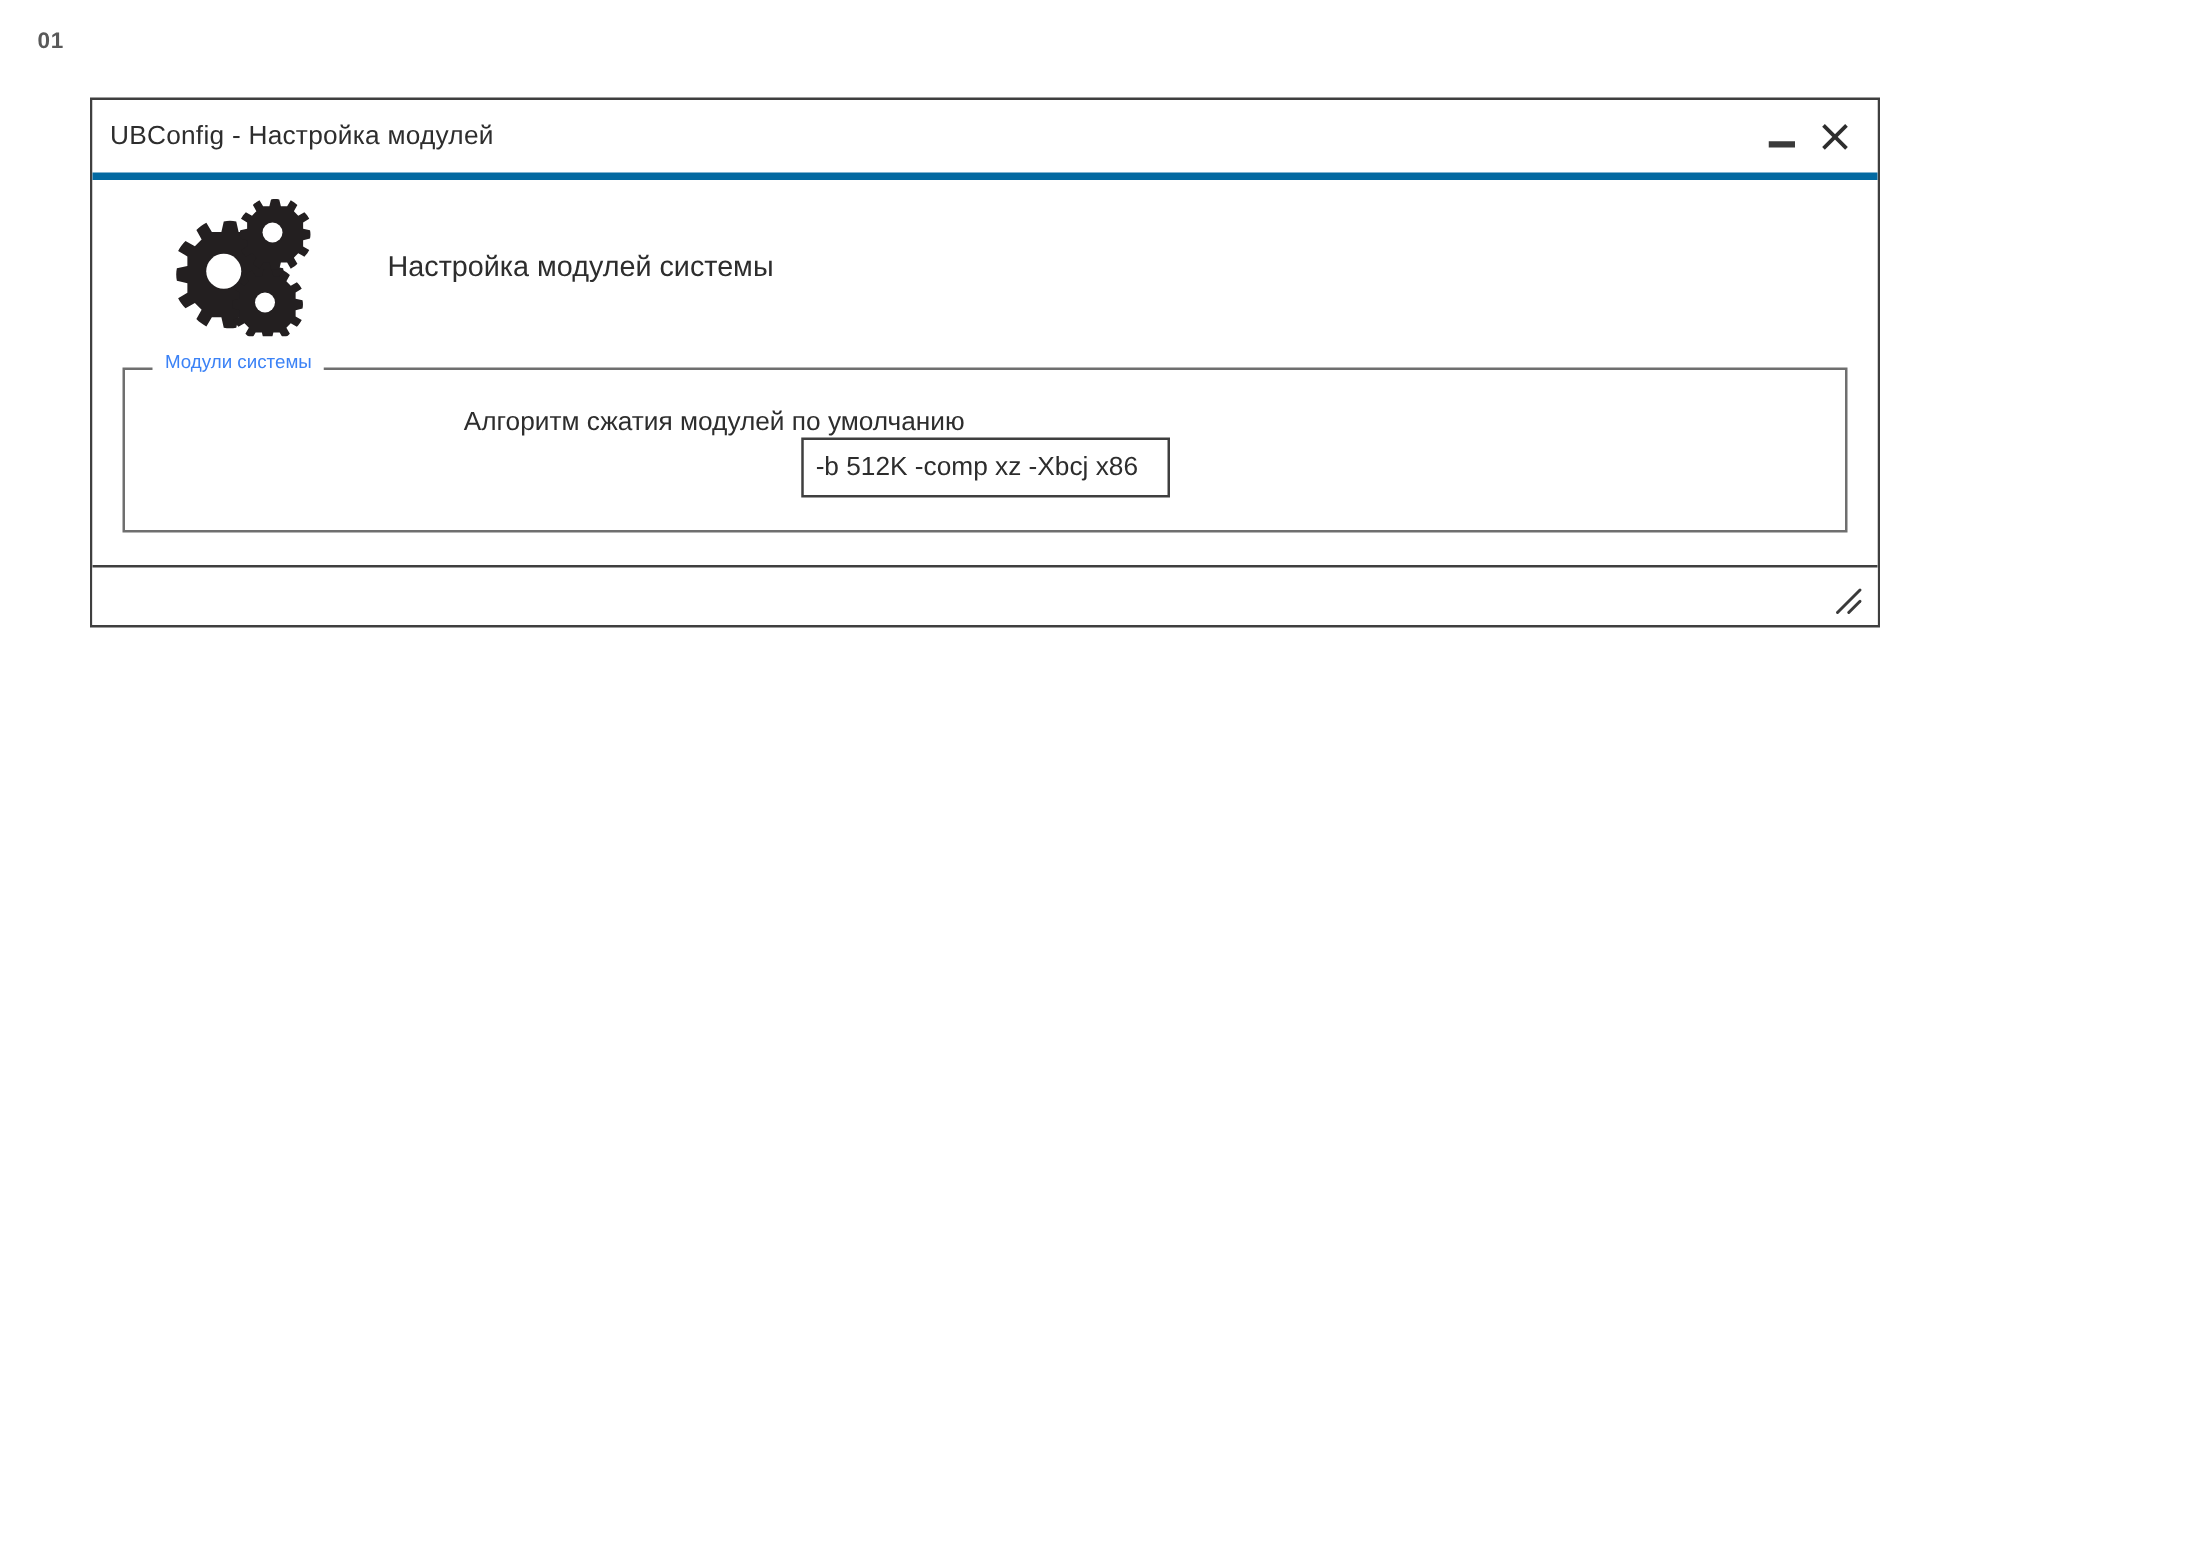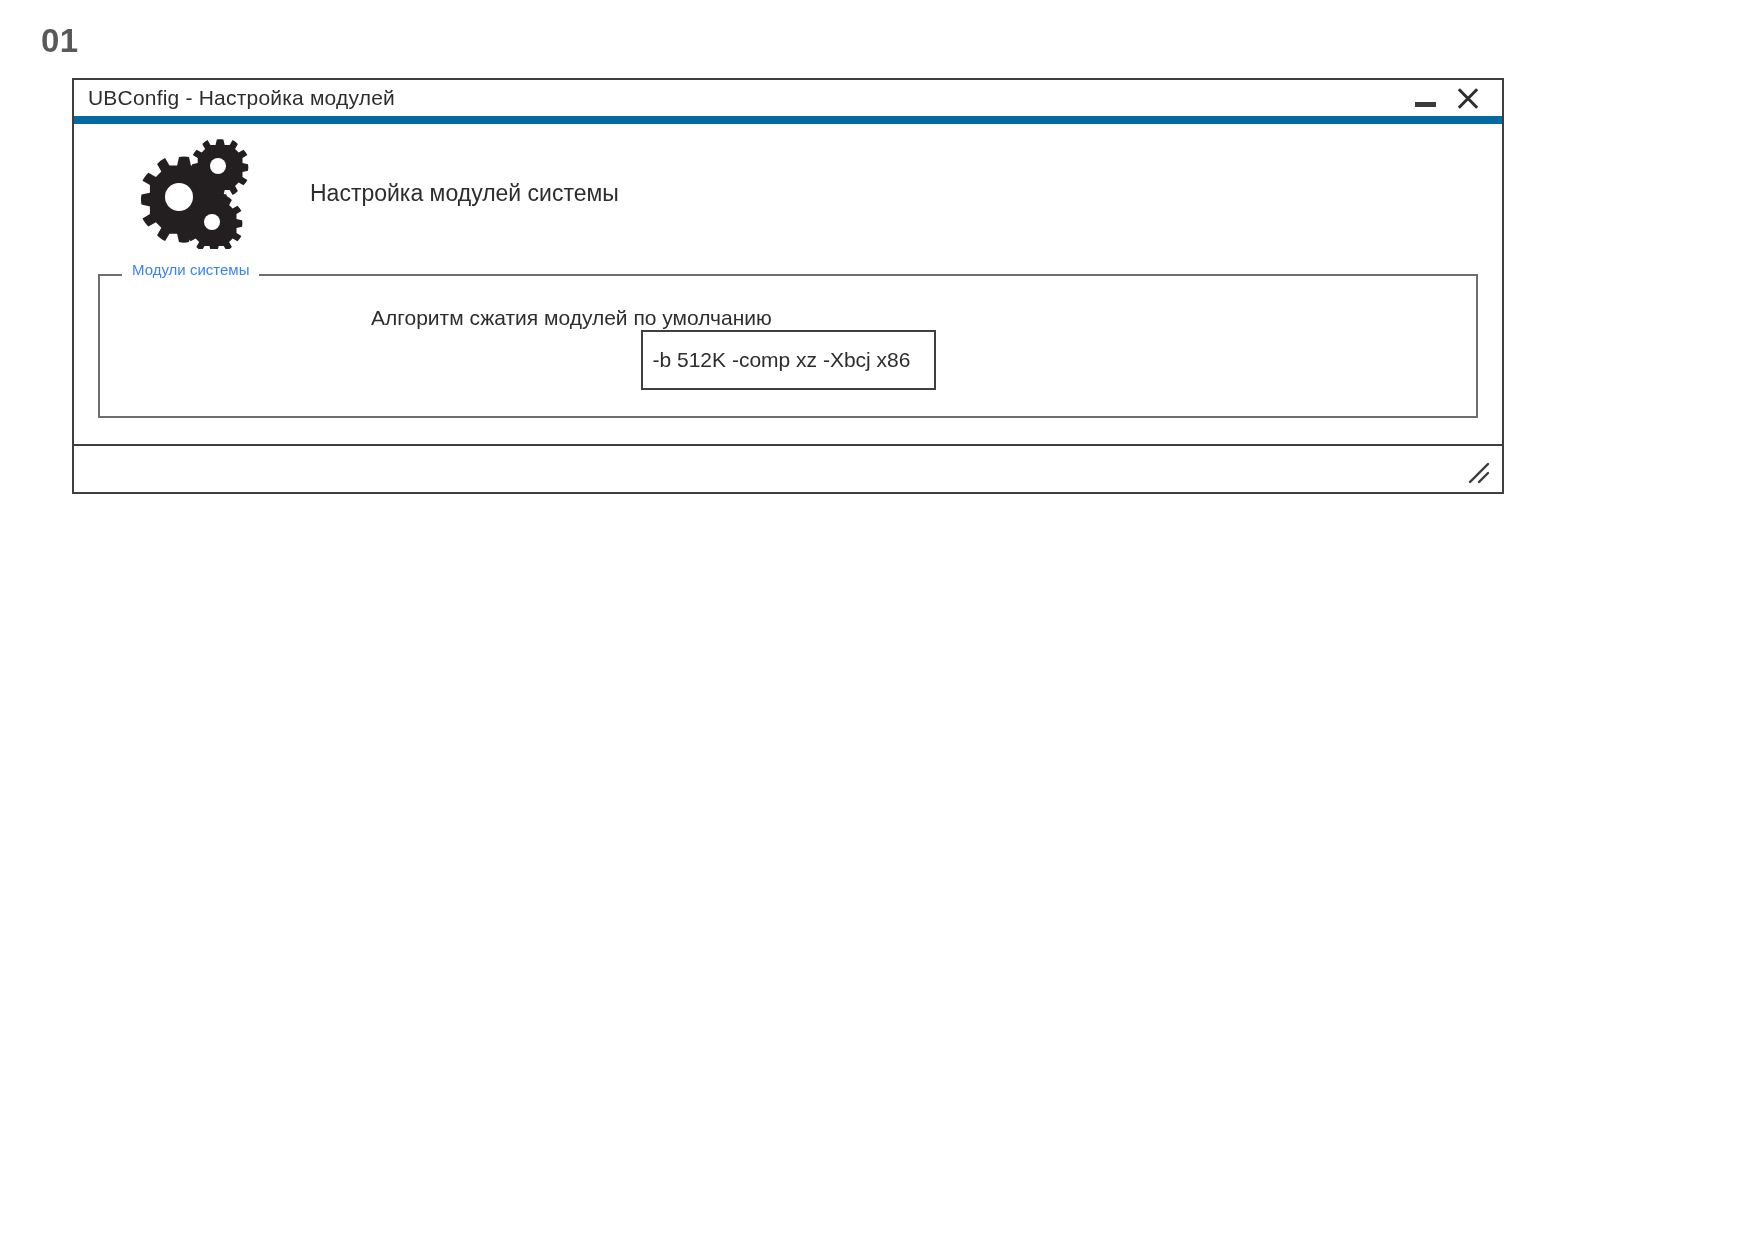--- a/index.html
+++ b/index.html
@@ -11,42 +11,42 @@
     width: 1753px;
     height: 1240px;
     font-family: "Liberation Sans", sans-serif;
     color: #231f20;
     position: relative;
     overflow: hidden;
   }
 
   .page-index {
     position: absolute;
-    left: 41px;
+    left: 30px;
     top: 22px;
-    font-size: 33px;
+    font-size: 18px;
     font-weight: bold;
     color: #595959;
     letter-spacing: 0.5px;
   }
 
   
   .window {
     position: absolute;
     left: 72px;
     top: 78px;
     width: 1432px;
     border: 2px solid #3f3f3f;
     background: #ffffff;
     box-sizing: border-box;
   }
 
   .titlebar {
-    height: 44px;
-    border-bottom: 8px solid #0369a1;
+    height: 64px;
+    border-bottom: 6px solid #0369a1;
     display: flex;
     align-items: center;
     padding: 0 14px 0 14px;
     box-sizing: border-box;
     background: #ffffff;
   }
   .title-text {
     font-size: 21px;
     color: #2d2d2d;
     letter-spacing: 0.2px;
@@ -143,21 +143,21 @@
     font-size: 21px;
     color: #2d2d2d;
     white-space: nowrap;
     width: 870px;
     flex: 0 0 auto;
     padding-left: 18px;
     box-sizing: border-box;
   }
   .field-input {
     flex: 1 1 auto;
-    height: 60px;
+    height: 48px;
     border: 2px solid #3f3f3f;
     background: #ffffff;
     font-family: "Liberation Sans", sans-serif;
     font-size: 21px;
     color: #2d2d2d;
     padding: 0 10px;
     box-sizing: border-box;
     outline: none;
     border-radius: 0;
   }

